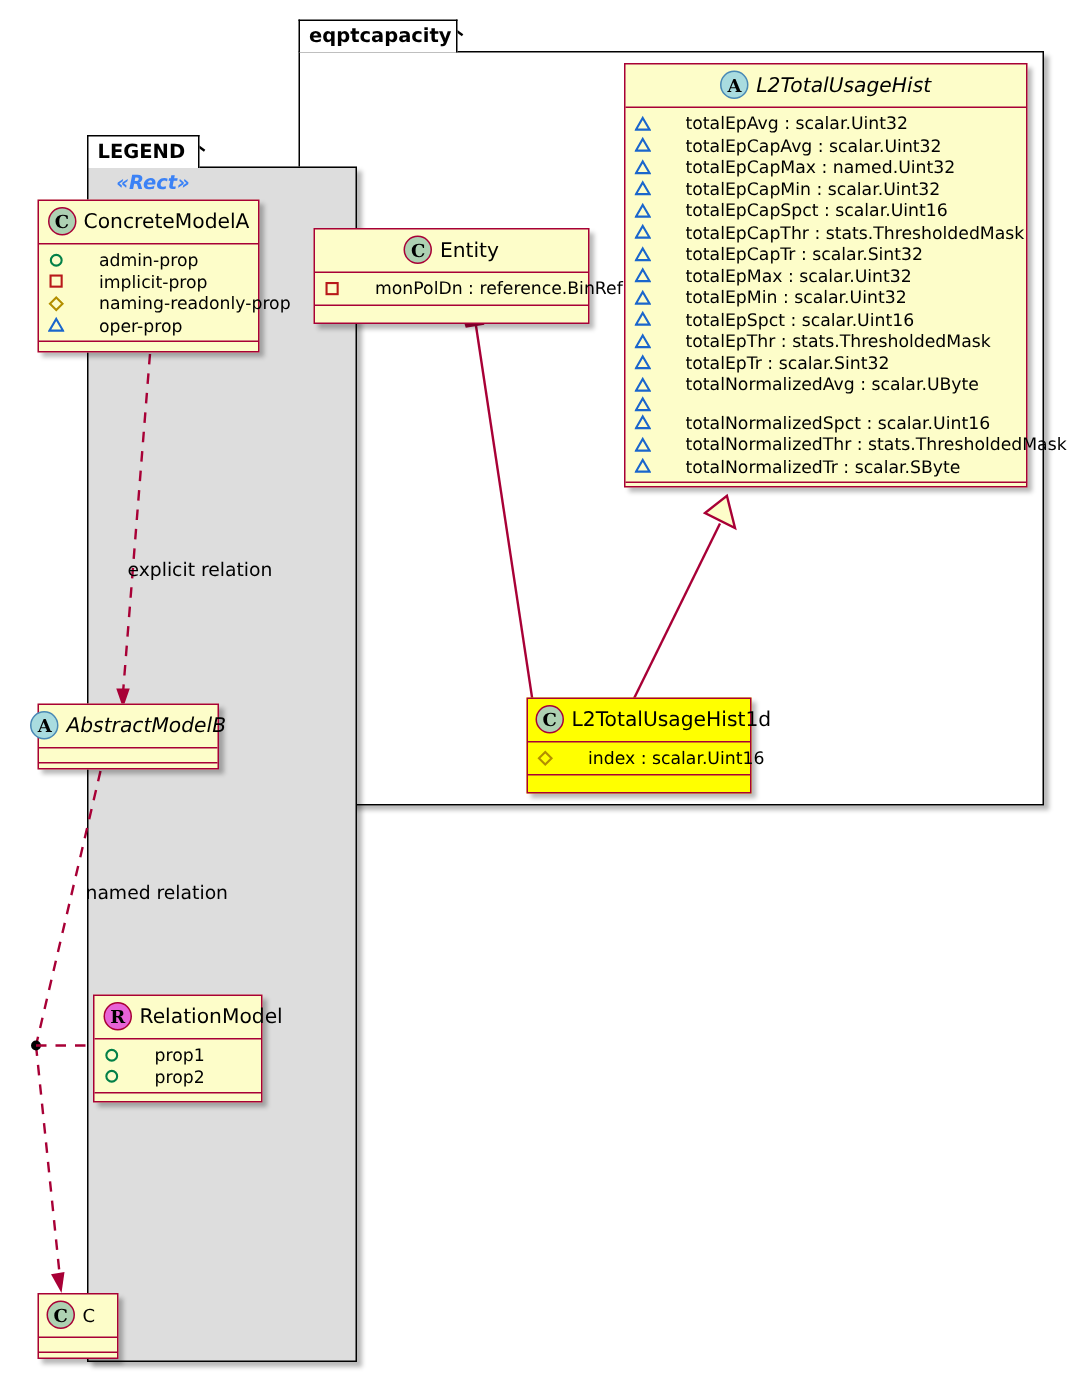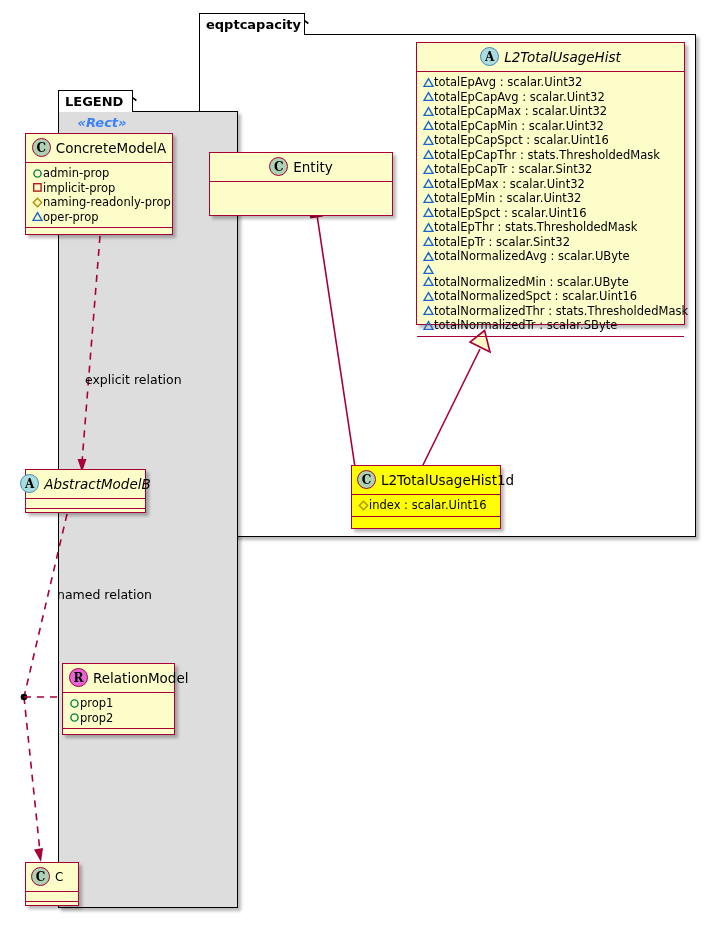--- a/index.html
+++ b/index.html
@@ -51,21 +51,21 @@
   .cls-name{font-size:13.5px;color:#000;}
   .cls-name.abs{font-style:italic;}
   .cls-attrs{
     box-sizing:border-box;
     border-bottom:1.5px solid #a80036;
     padding:3px 6px 3px 6px;
   }
   .cls-methods{box-sizing:border-box;height:11px;}
   .attr{
     font-size:11.5px;color:#000;white-space:nowrap;line-height:14.5px;
-    display:flex;align-items:center;gap:0;
+    display:flex;align-items:center;gap:23px;
   }
   .stereo{
     text-align:center;font-size:13px;font-weight:bold;font-style:italic;
     color:#3b82f6;
   }
 
   
   .badge{
     width:17px;height:17px;border-radius:50%;
     display:inline-flex;align-items:center;justify-content:center;
@@ -228,21 +228,21 @@
         <div class="attr">
           <svg class="gly" viewBox="0 0 11 11">
             <polygon points="5.5,1.6 10,9.4 1,9.4" fill="none" stroke="#1a66cc" stroke-width="1.4"></polygon>
           </svg>
           <span>totalEpCapAvg : scalar.Uint32</span>
         </div>
         <div class="attr">
           <svg class="gly" viewBox="0 0 11 11">
             <polygon points="5.5,1.6 10,9.4 1,9.4" fill="none" stroke="#1a66cc" stroke-width="1.4"></polygon>
           </svg>
-          <span>totalEpCapMax : scalar.Uint32</span>
+          <span>totalEpCapMax : named.Uint32</span>
         </div>
         <div class="attr">
           <svg class="gly" viewBox="0 0 11 11">
             <polygon points="5.5,1.6 10,9.4 1,9.4" fill="none" stroke="#1a66cc" stroke-width="1.4"></polygon>
           </svg>
           <span>totalEpCapMin : scalar.Uint32</span>
         </div>
         <div class="attr">
           <svg class="gly" viewBox="0 0 11 11">
             <polygon points="5.5,1.6 10,9.4 1,9.4" fill="none" stroke="#1a66cc" stroke-width="1.4"></polygon>
@@ -294,26 +294,20 @@
         <div class="attr">
           <svg class="gly" viewBox="0 0 11 11">
             <polygon points="5.5,1.6 10,9.4 1,9.4" fill="none" stroke="#1a66cc" stroke-width="1.4"></polygon>
           </svg>
           <span>totalNormalizedAvg : scalar.UByte</span>
         </div>
         <div class="attr">
           <svg class="gly" viewBox="0 0 11 11">
             <polygon points="5.5,1.6 10,9.4 1,9.4" fill="none" stroke="#1a66cc" stroke-width="1.4"></polygon>
           </svg>
-        </div>
-        <div class="attr">
-          <svg class="gly" viewBox="0 0 11 11">
-            <polygon points="5.5,1.6 10,9.4 1,9.4" fill="none" stroke="#1a66cc" stroke-width="1.4"></polygon>
-          </svg>
-          <span>totalNormalizedMin : scalar.UByte</span>
         </div>
         <div class="attr">
           <svg class="gly" viewBox="0 0 11 11">
             <polygon points="5.5,1.6 10,9.4 1,9.4" fill="none" stroke="#1a66cc" stroke-width="1.4"></polygon>
           </svg>
           <span>totalNormalizedSpct : scalar.Uint16</span>
         </div>
         <div class="attr">
           <svg class="gly" viewBox="0 0 11 11">
             <polygon points="5.5,1.6 10,9.4 1,9.4" fill="none" stroke="#1a66cc" stroke-width="1.4"></polygon>
@@ -328,20 +322,28 @@
         </div>
       </div>
     <div class="cls-methods"></div>
   </div>
 
   <div class="cls" style="left:209px;top:152px;width:184px;height:64px;">
     <div class="cls-head">
       <span class="badge c">C</span>
       <span class="cls-name">Entity</span>
     </div>
+    <div class="cls-attrs">
+      <div class="attr">
+        <svg class="gly" viewBox="0 0 11 11">
+            <rect x="1.7" y="1.7" width="7.4" height="7.4" fill="none" stroke="#b8191a" stroke-width="1.4"></rect>
+          </svg>
+        <span>monPolDn : reference.BinRef</span>
+      </div>
+    </div>
     <div class="cls-methods"></div>
   </div>
 
   <div class="cls hl" style="left:351px;top:465px;width:150px;height:64px;">
     <div class="cls-head left" style="padding-left:5px;padding-right:4px;">
       <span class="badge c">C</span>
       <span class="cls-name">L2TotalUsageHist1d</span>
     </div>
     <div class="cls-attrs">
       <div class="attr">

